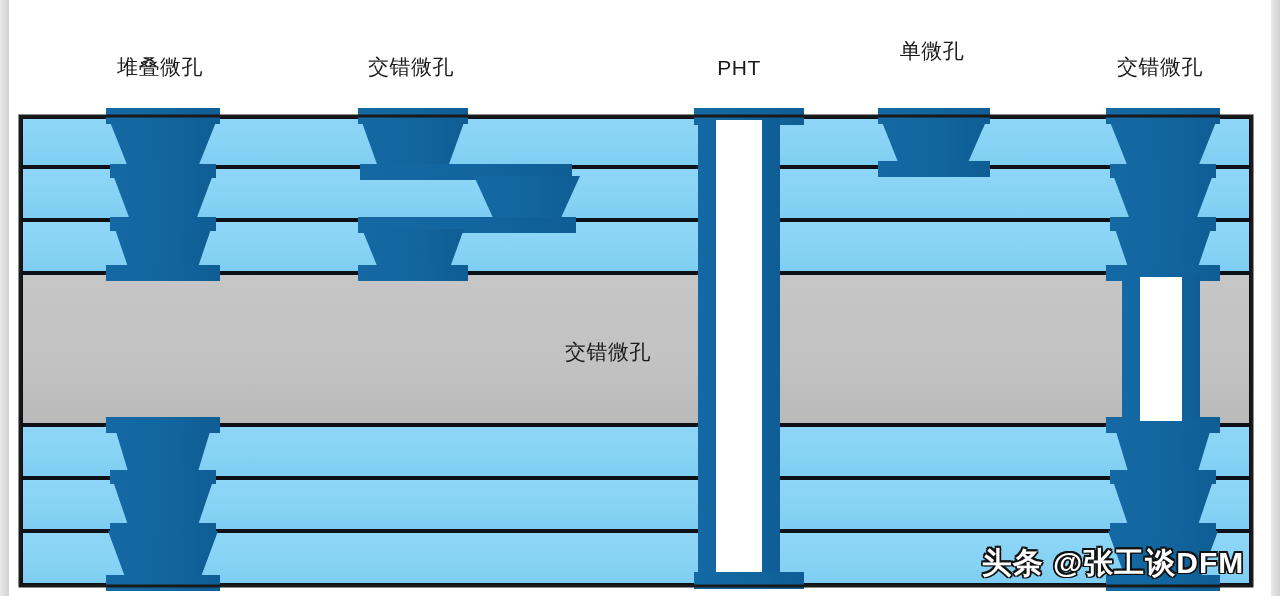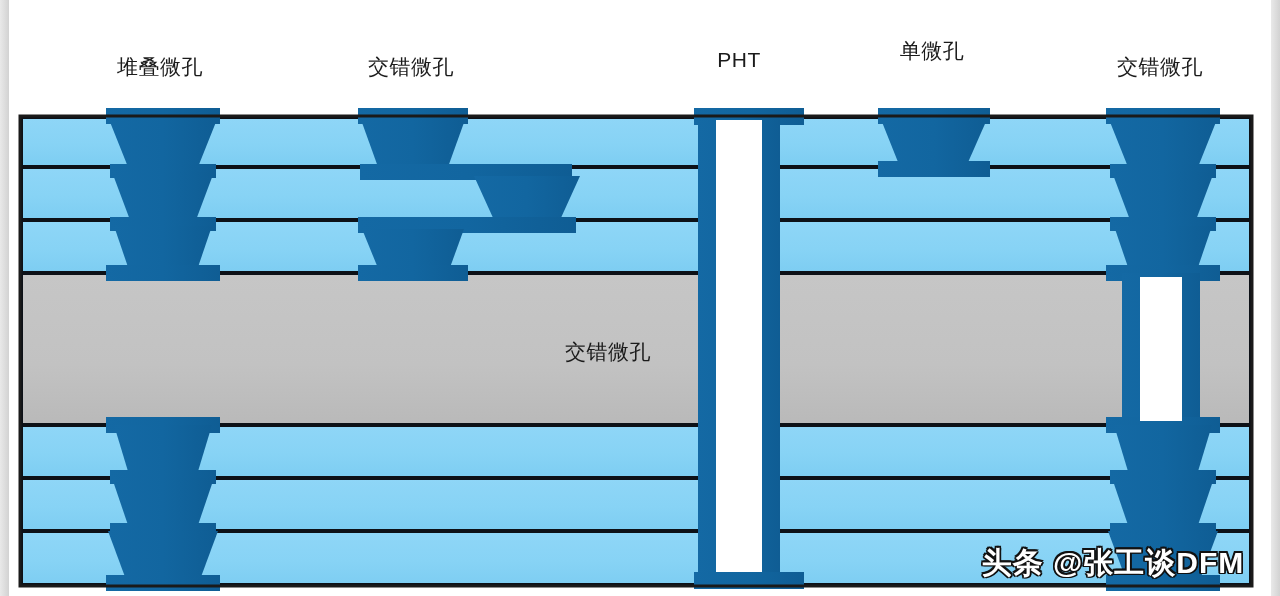--- a/index.html
+++ b/index.html
@@ -199,21 +199,21 @@
       <rect x="106" y="575" width="114" height="16"></rect>
     </g>
 
     <rect x="20" y="116" width="1232" height="470" fill="none" stroke="#1a1a1a" stroke-width="3"></rect>
   </svg>
 
   <div class="callout-label" style="left:160px; top:53px;">堆叠微孔</div>
 
   <div class="callout-label" style="left:411px; top:53px;">交错微孔</div>
 
-  <div class="callout-label" style="left:739px; top:48px;">PHT</div>
+  <div class="callout-label" style="left:739px; top:56px;">PHT</div>
 
   <div class="callout-label" style="left:932px; top:37px;">单微孔</div>
 
   <div class="callout-label" style="left:1160px; top:53px;">交错微孔</div>
 
   <div class="core-label" style="left:608px; top:352px;">交错微孔</div>
 
   <div class="watermark" style="left:1113px; top:563px;">头条 @张工谈DFM</div>
 
 </div>

